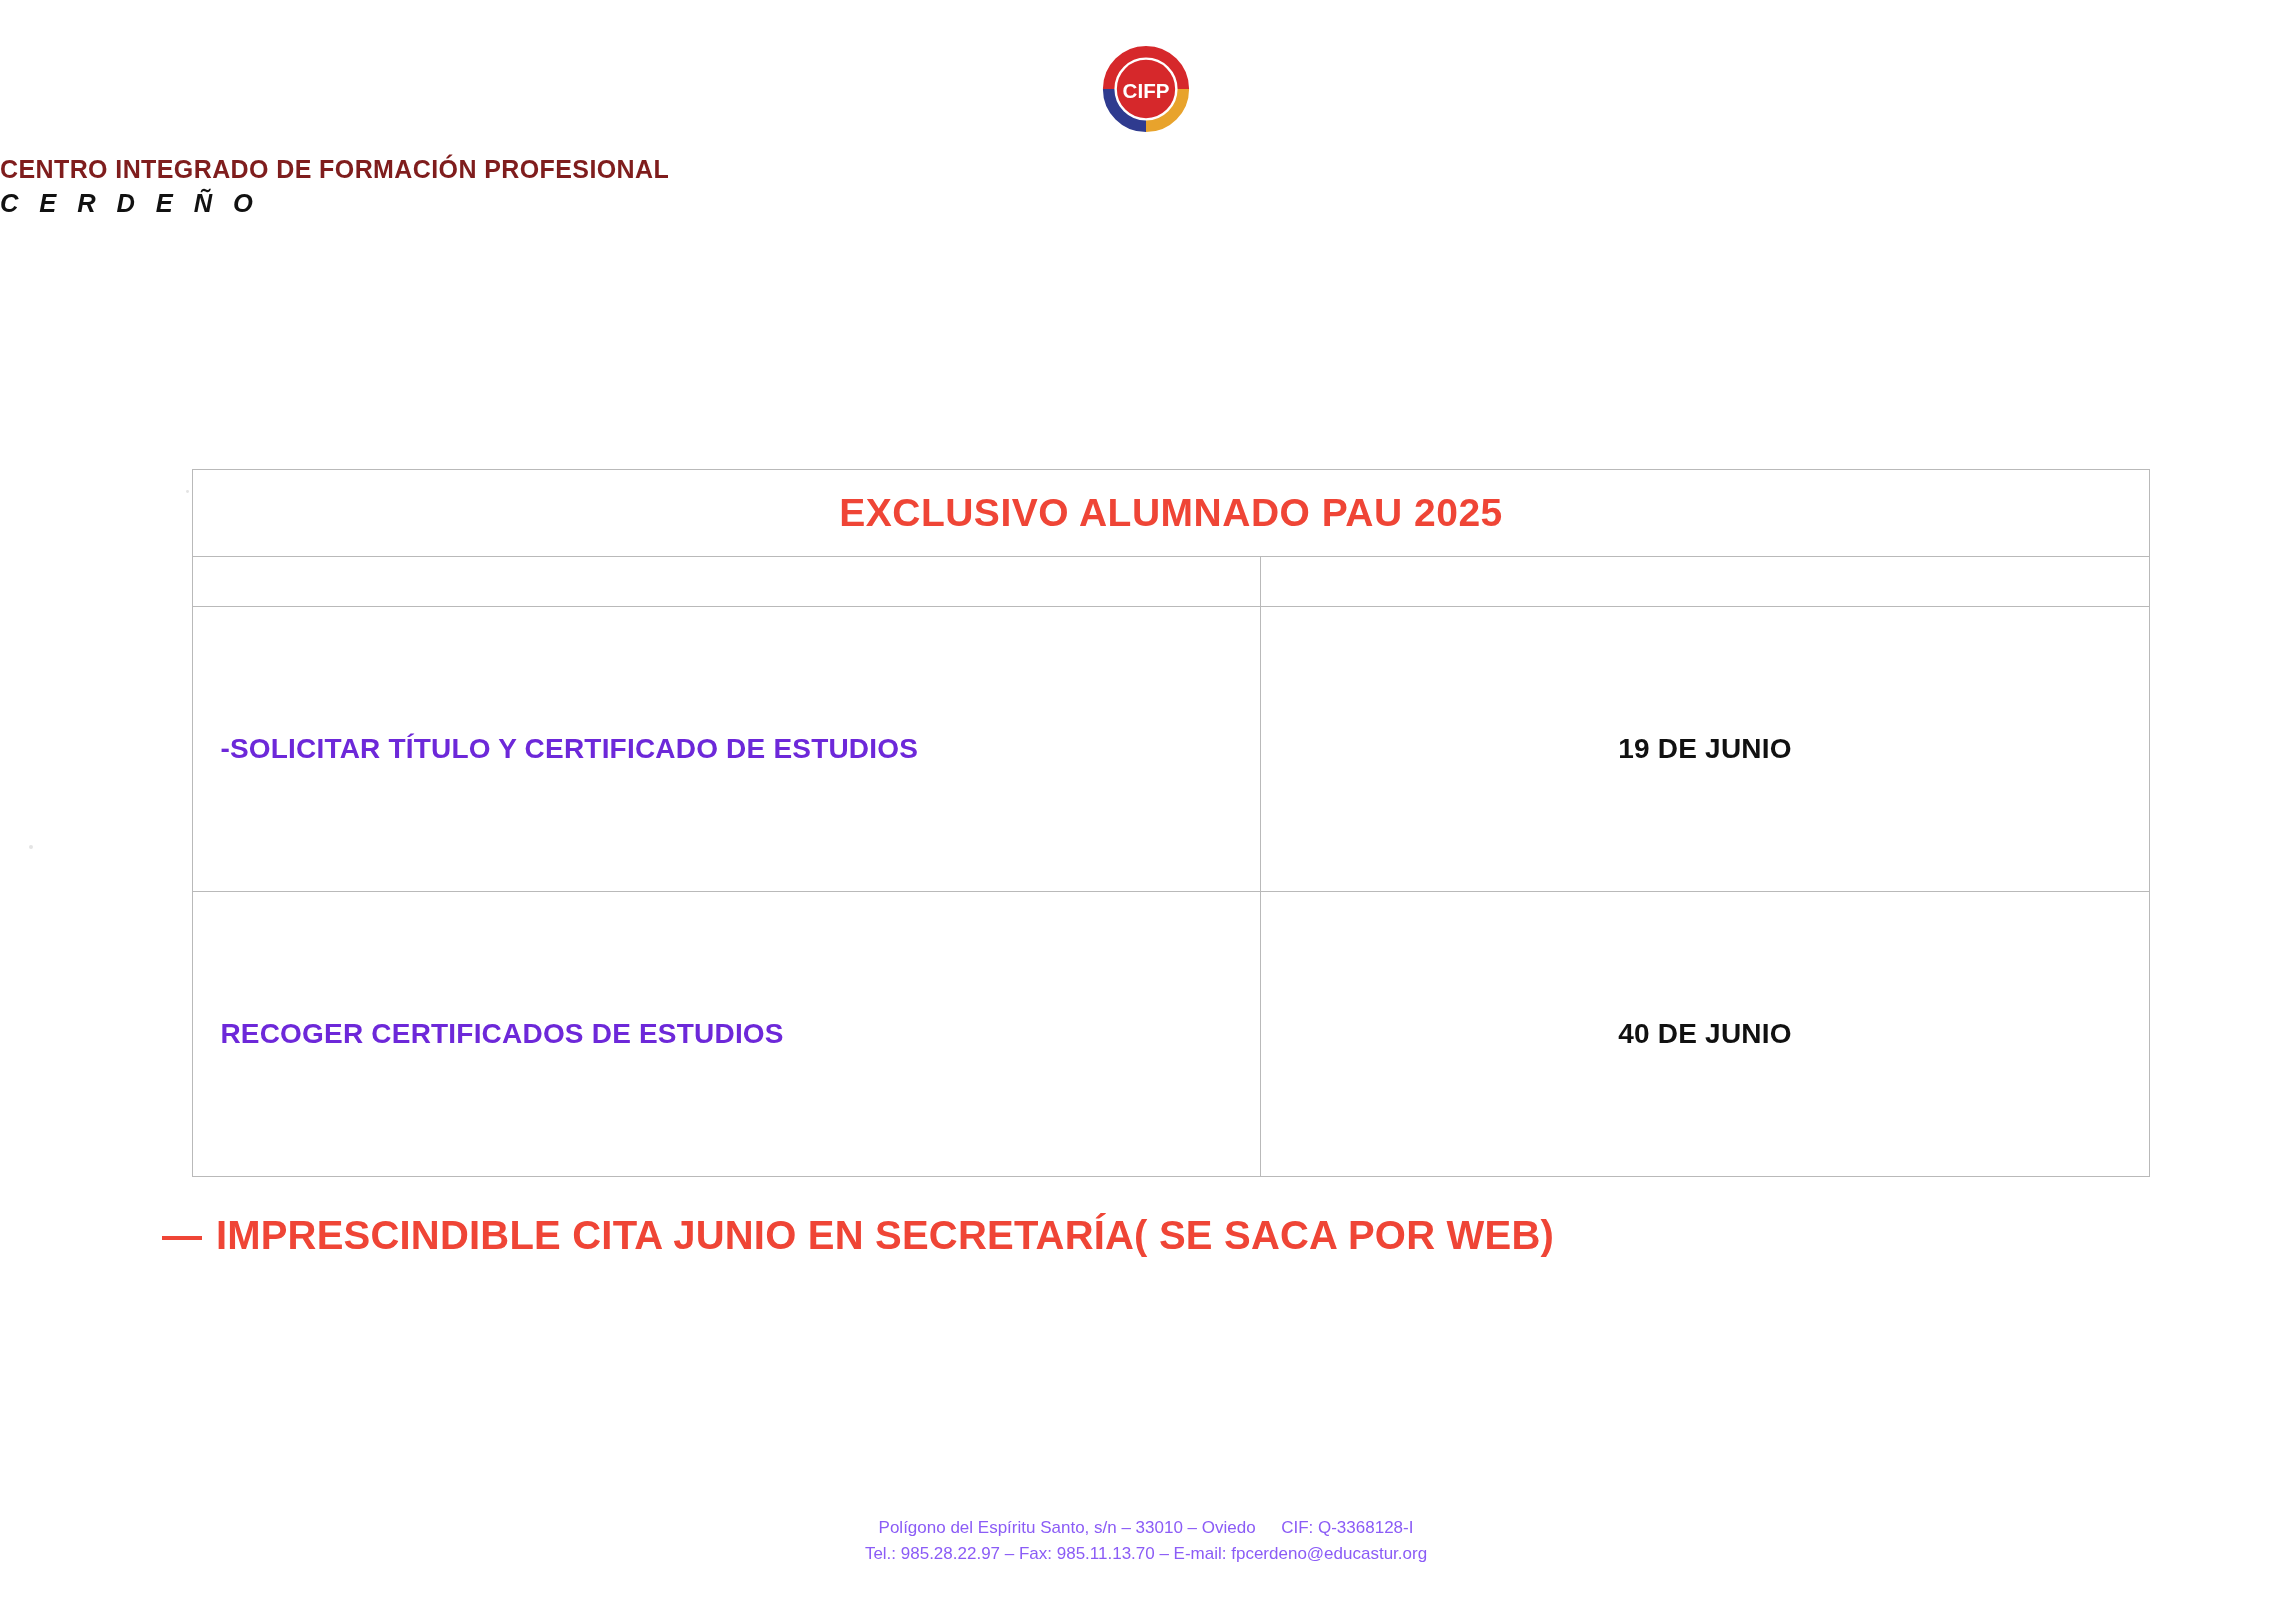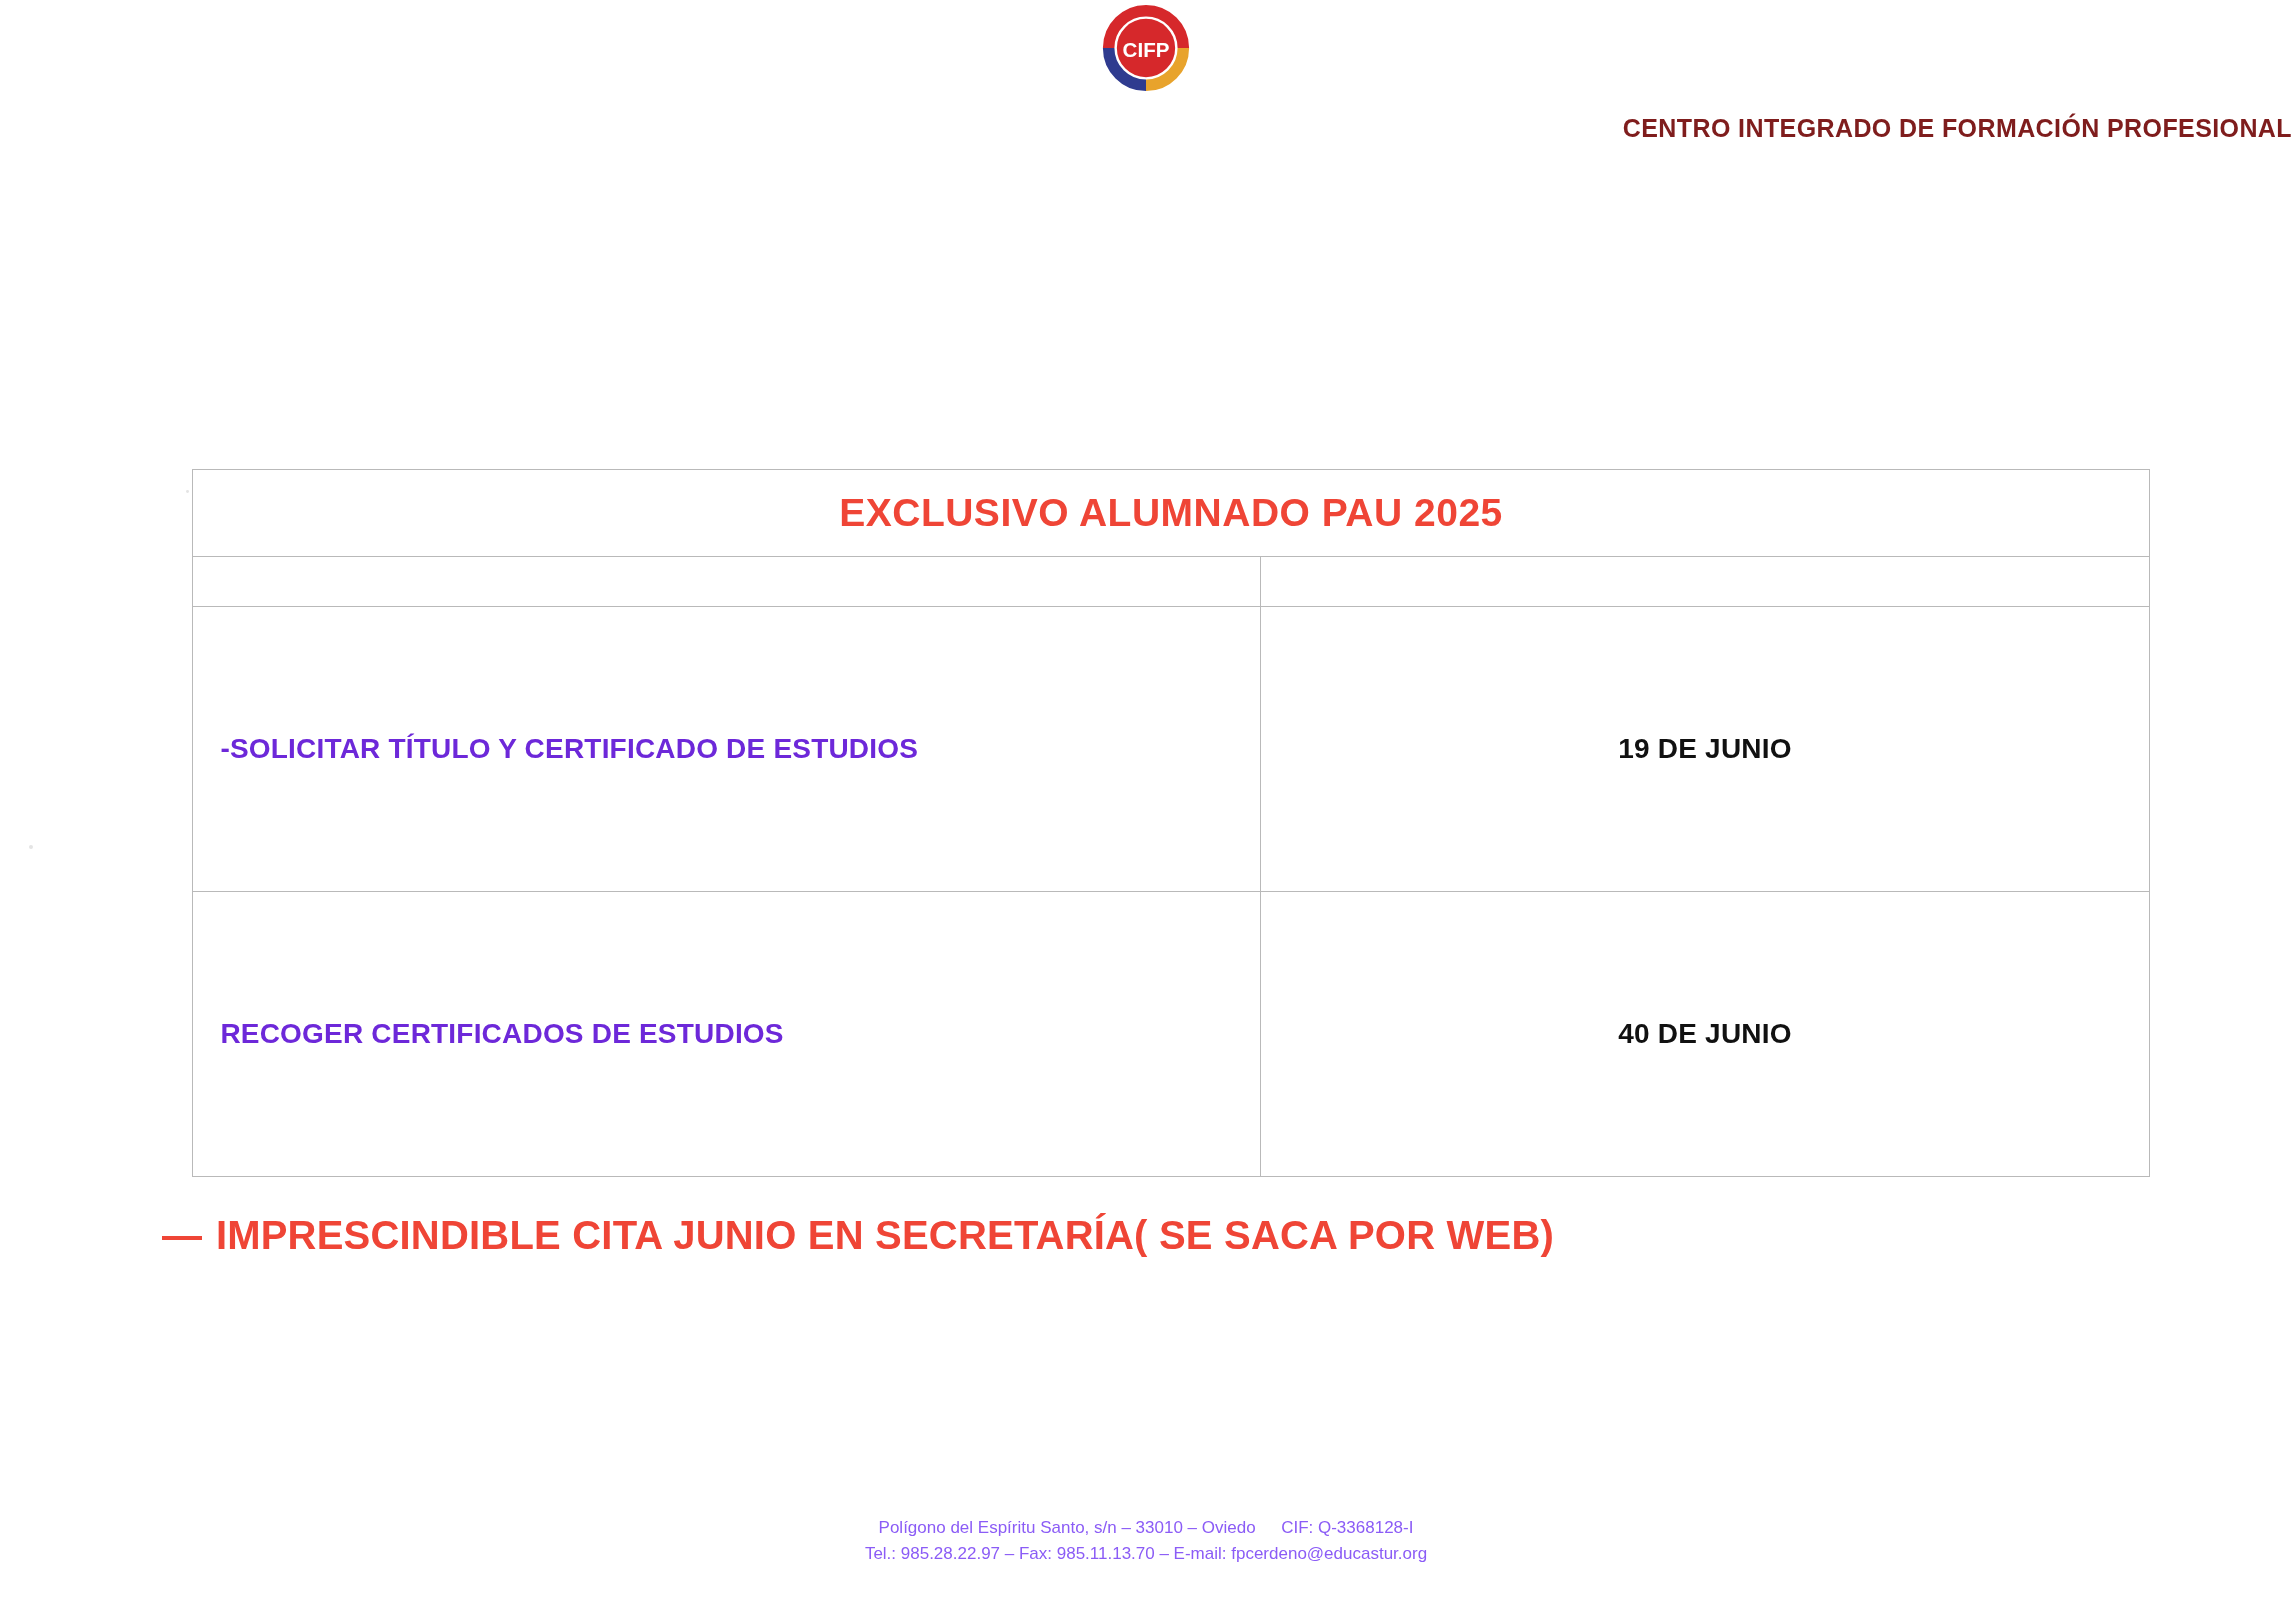--- a/index.html
+++ b/index.html
@@ -11,21 +11,22 @@
     width: 2292px;
     height: 1621px;
     font-family: "Liberation Sans", sans-serif;
     color: #111111;
     position: relative;
     overflow: hidden;
   }
 
   
   .header {
-    text-align: right;
+    padding-top: 41px;
+    text-align: left;
   }
   .logo-wrap {
     width: 100%;
     display: flex;
     justify-content: center;
     align-items: center;
   }
   .logo {
     position: relative;
     width: 96px;
@@ -160,20 +161,21 @@
         <circle cx="49" cy="49" r="45" fill="none" stroke="#ffffff" stroke-width="2"></circle>
 
         <circle cx="49" cy="49" r="31" fill="#d6282b"></circle>
         <circle cx="49" cy="49" r="31" fill="none" stroke="#ffffff" stroke-width="2.5"></circle>
         <text x="49" y="58" text-anchor="middle" font-family="Liberation Sans, sans-serif" font-size="21" font-weight="bold" fill="#ffffff">CIFP</text>
       </svg>
     </div>
   </div>
 
   <div class="org-line1">CENTRO INTEGRADO DE FORMACIÓN PROFESIONAL</div>
+  <div class="org-line2">C E R D E Ñ O</div>
 </div>
 
 <div class="table-area">
   <table class="notice">
     <colgroup>
       <col class="col-left">
       <col class="col-right">
     </colgroup>
     <tbody>
       <tr>

